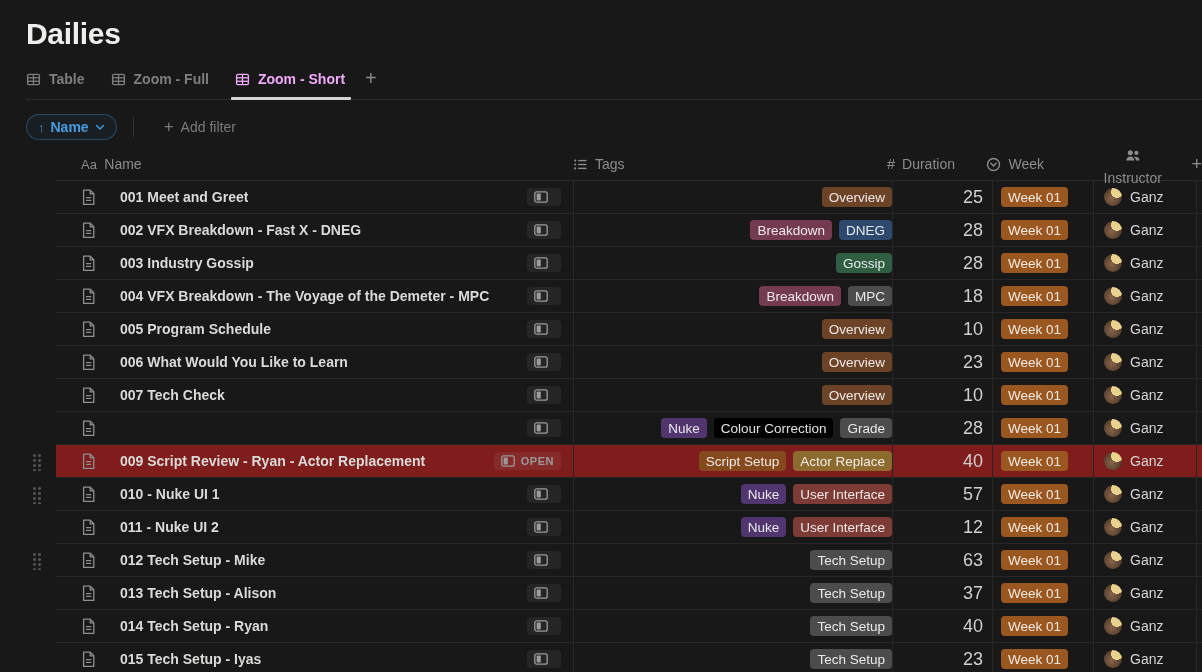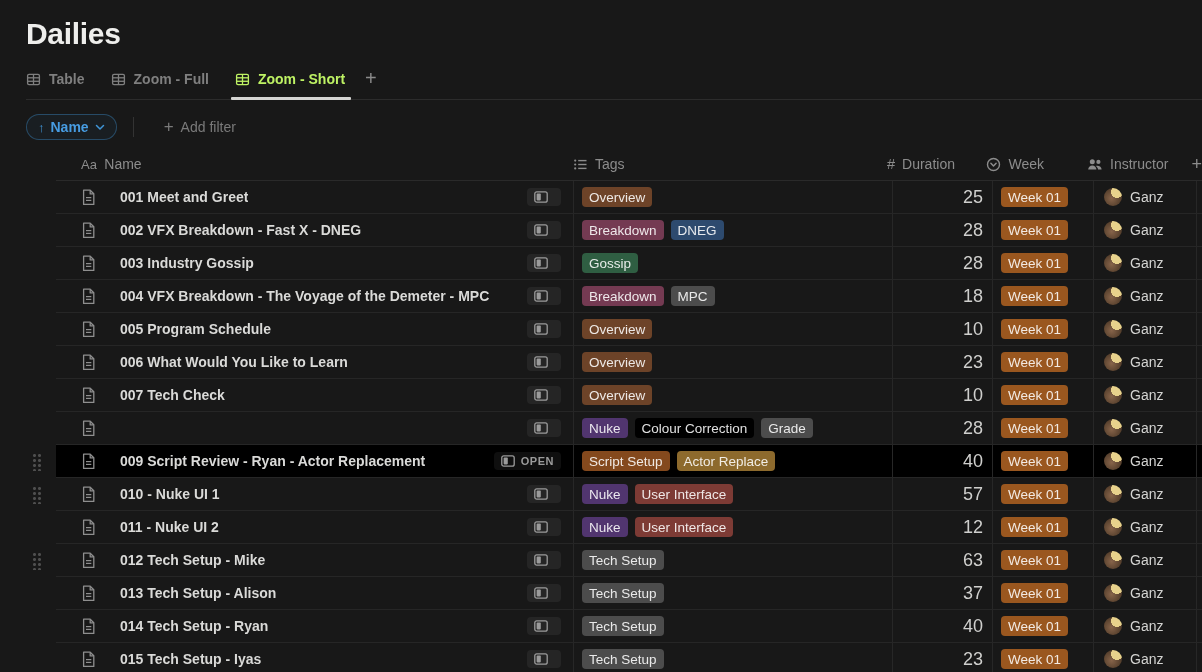--- a/index.html
+++ b/index.html
@@ -30,21 +30,21 @@
     gap: 26px;
     border-bottom: 1px solid #2c2c2c;
     position: relative;
   }
   .tab {
     display: flex; align-items: center; gap: 8px;
     font-size: 14px; font-weight: 600; color: #7f7f7f;
     height: 24px; position: relative; cursor: pointer;
   }
   .tab svg { flex: 0 0 auto; }
-  .tab.active { color: #bef264; }
+  .tab.active { color: #f0abfc; }
   .tab.active::after {
     content: ""; position: absolute; left: -4px; right: -6px; bottom: -9px;
     height: 3px; background: #d4d4d2; border-radius: 1px;
   }
   .add-view { font-size: 20px; font-weight: 400; color: #8a8a8a; line-height: 22px; margin-left: -6px; cursor: pointer; }
 
   
   .toolbar { margin-top: 13px; height: 28px; display: flex; align-items: center; }
   .pill {
     display: flex; align-items: center; gap: 6px;
@@ -82,34 +82,34 @@
   .c-tags  { width: 319px; }
   .c-dur   { width: 100px; }
   .c-week  { width: 101px; }
   .c-inst  { width: 103px; }
   .c-plus  { flex: 1; }
 
   .hcell.c-name { padding-left: 25px; }
   .hcell.c-tags { padding-left: 8px; }
   .hcell.c-dur  { padding-left: 8px; }
   .hcell.c-week { padding-left: 9px; }
-  .hcell.c-inst { padding-left: 10px; }
+  .hcell.c-inst { padding-left: 10px; flex-direction: column; }
   .hcell.c-plus { padding-left: 13px; font-size: 18px; font-weight: 300; color: #8c8c8c; }
 
   .trow {
     height: 33px; display: flex; align-items: stretch;
     border-bottom: 1px solid #262626; position: relative;
   }
-  .trow.hover { background: #000000; }
+  .trow.hover { background: #7f1d1d; }
   .cell { display: flex; align-items: center; height: 100%; }
   .cell.c-tags, .cell.c-dur, .cell.c-week, .cell.c-inst, .cell.c-plus {
     border-left: 1px solid #272727;
   }
   .cell.c-name { padding-left: 25px; gap: 24px; }
-  .cell.c-tags { padding-left: 8px; gap: 7px; overflow: hidden; }
+  .cell.c-tags { padding-left: 8px; gap: 7px; overflow: hidden; justify-content: flex-end; }
   .cell.c-dur  { justify-content: flex-end; padding-right: 9px; font-size: 18px; color: #cfcfcd; }
   .cell.c-week { padding-left: 8px; }
   .cell.c-inst { padding-left: 10px; gap: 8px; text-align: center; }
 
   .doc-icon { display: flex; align-items: center; }
   .row-title {
     font-size: 14px; font-weight: 600; color: #dadad8;
     white-space: nowrap; overflow: hidden; cursor: pointer;
     text-decoration: underline;
     text-decoration-color: rgba(255,255,255,0.22);

